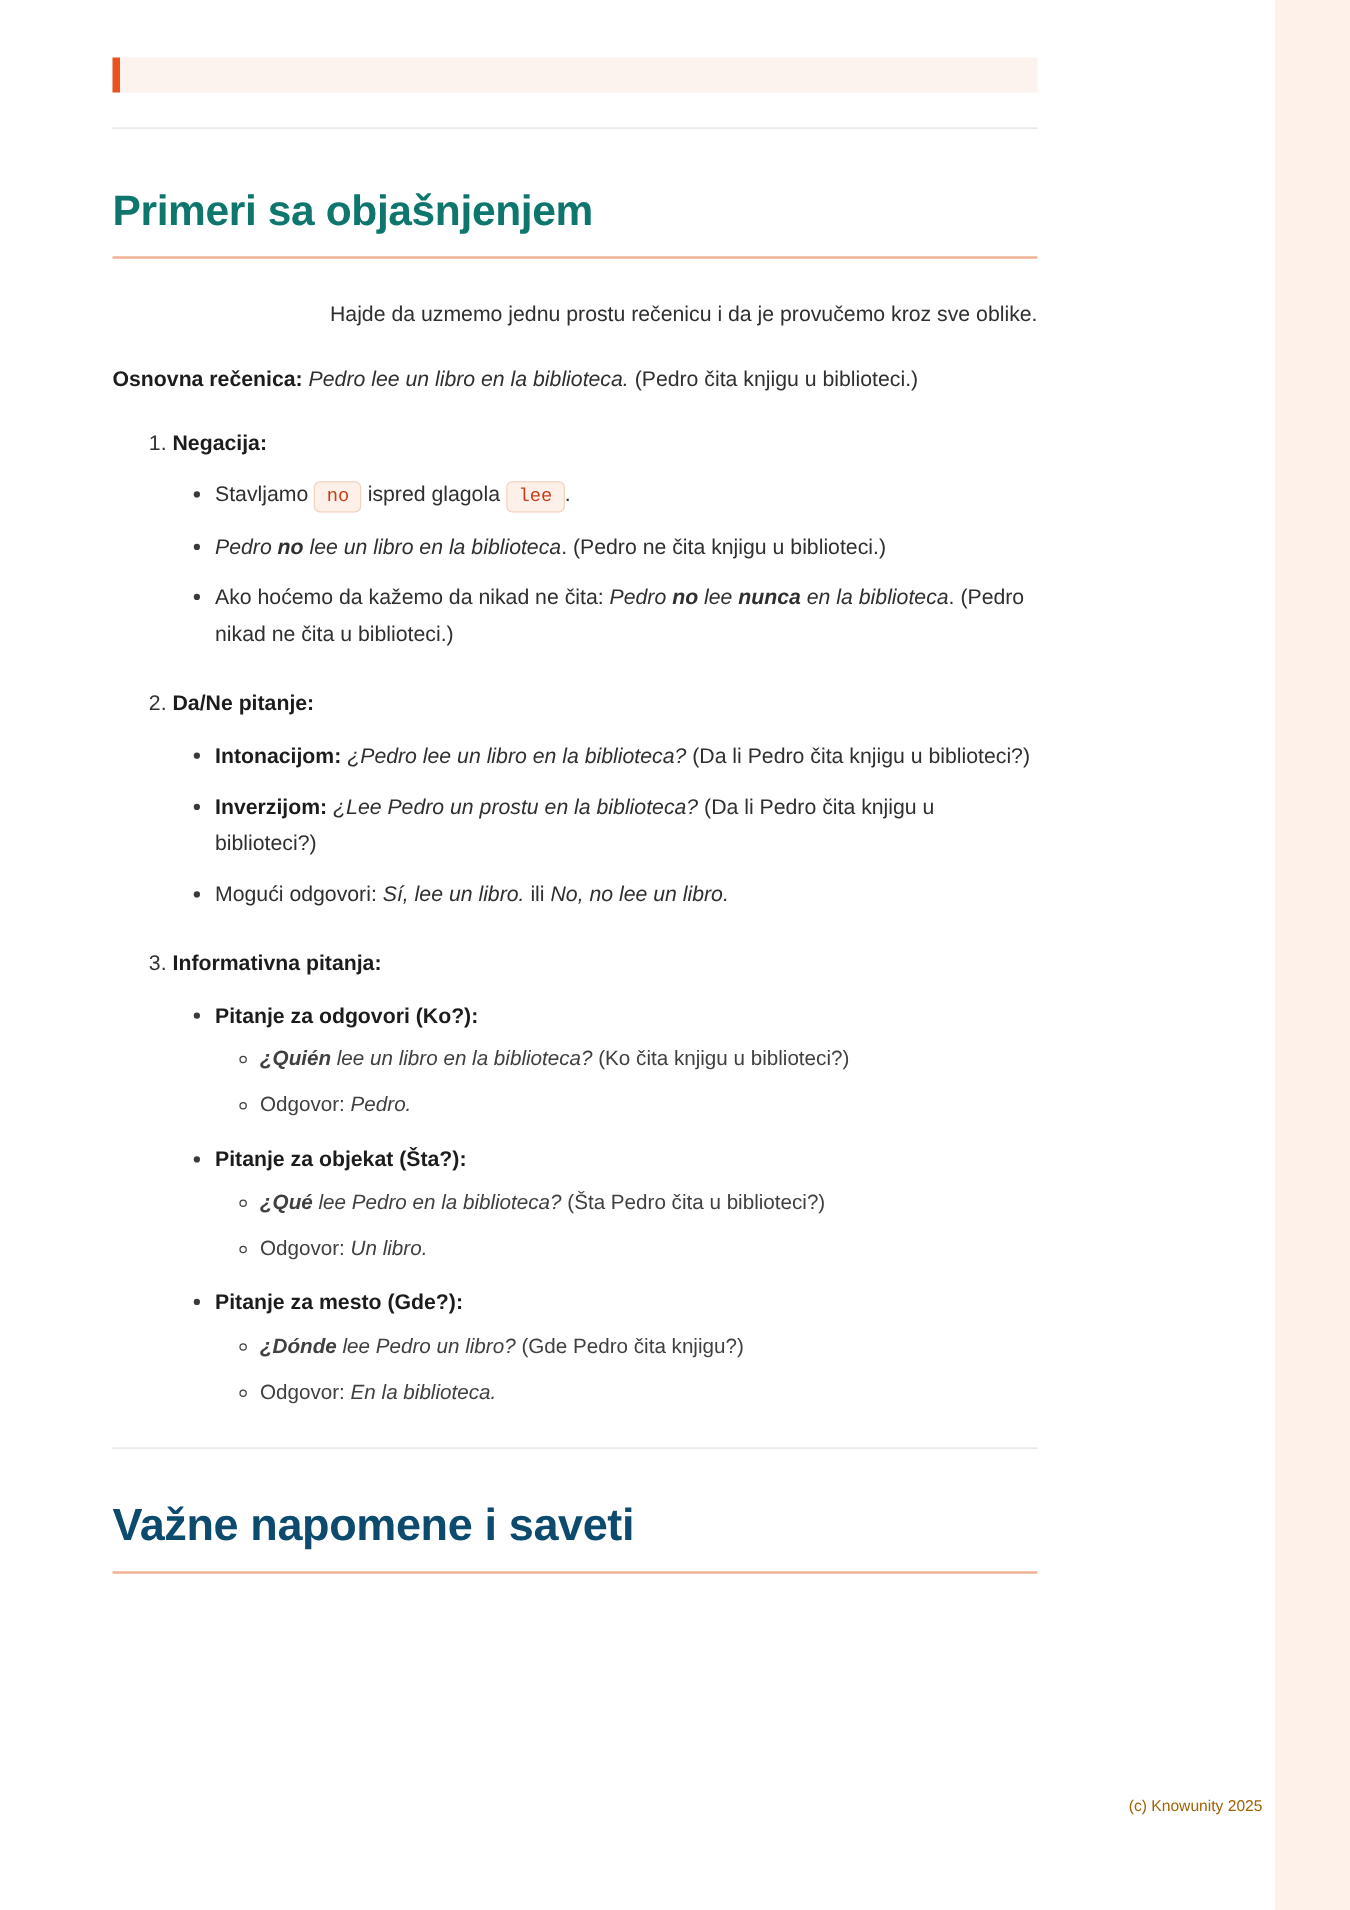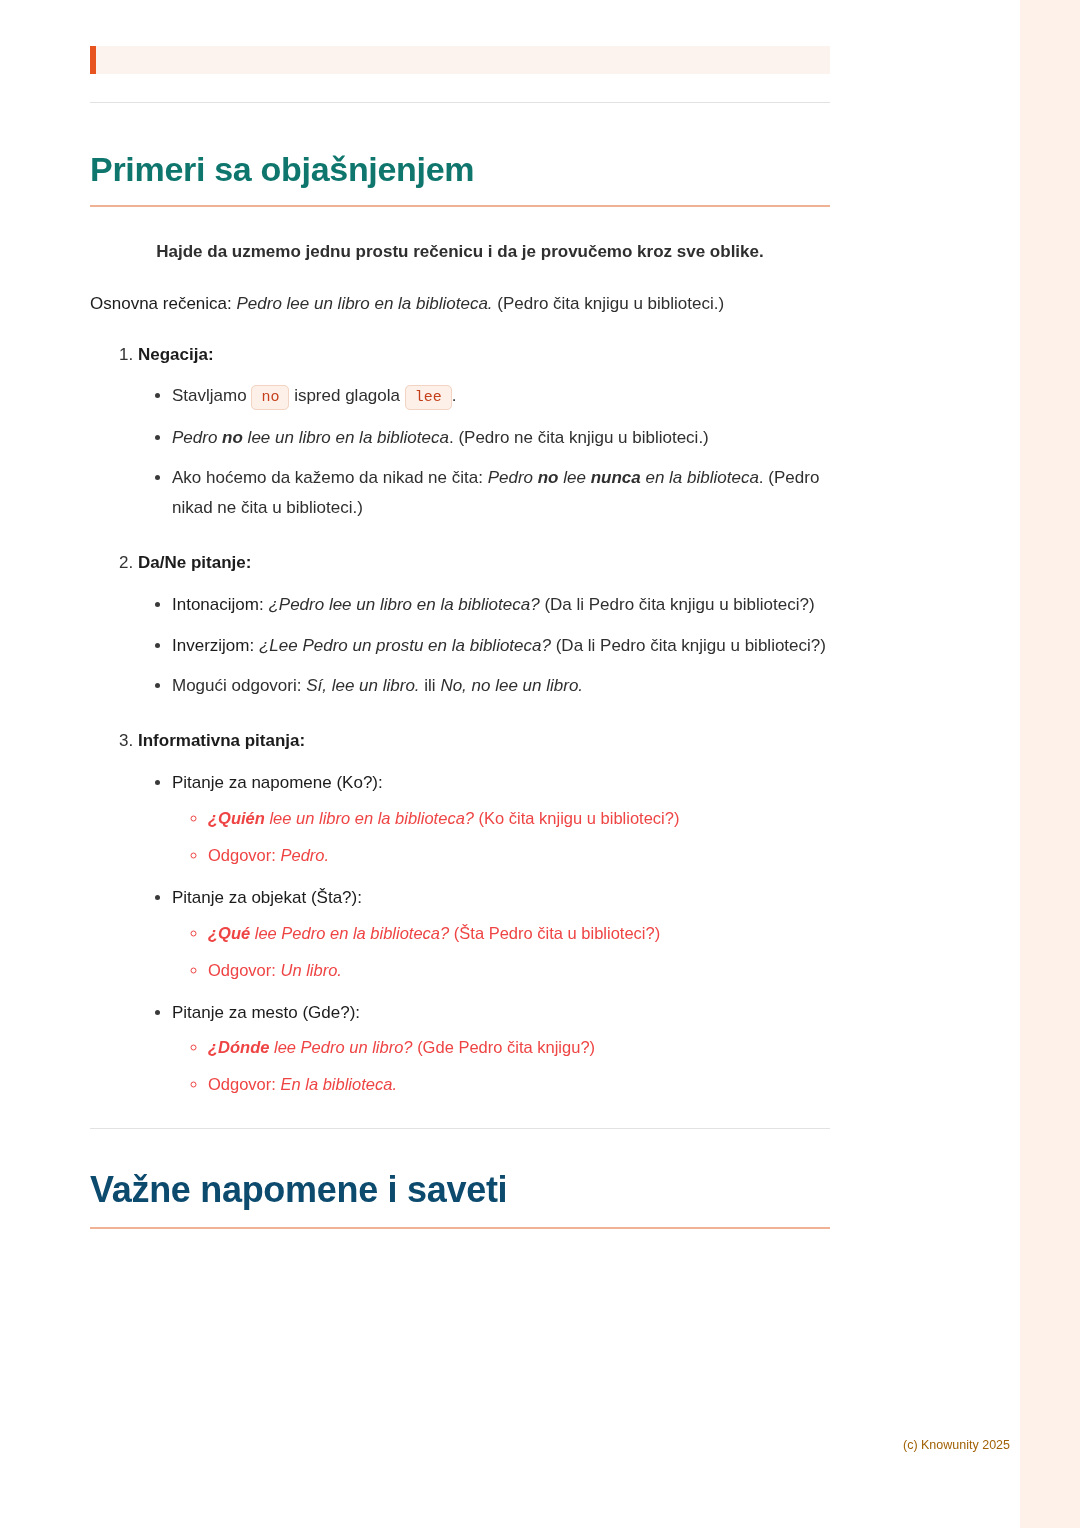--- a/index.html
+++ b/index.html
@@ -89,23 +89,23 @@
     margin-bottom: 30px;
   }
 
   p.para {
     font-size: 17px;
     line-height: 1.75;
     margin: 0 0 22px 0;
     text-align: justify;
     color: #2f2f2f;
   }
-  .para.nojust { text-align: center; font-weight: bold; }
-
-  .strongish { font-weight: normal; color: #1c1c1c; }
+  .para.nojust { text-align: right; }
+
+  .strongish { font-weight: bold; color: #1c1c1c; }
   .ital { font-style: italic; text-align: right; }
   .bi { font-style: italic; font-weight: bold; }
 
   ol.lvl1 {
     margin: 0 0 0 0;
     padding-left: 48px;
     font-size: 17px;
   }
   ol.lvl1 > li {
     margin-bottom: 12px;
@@ -132,21 +132,21 @@
 
   ul.lvl3 {
     list-style-type: circle;
     margin: 6px 0 14px 0;
     padding-left: 36px;
   }
   ul.lvl3 > li {
     font-size: 16.5px;
     line-height: 1.7;
     margin-bottom: 9px;
-    color: #ef4444;
+    color: #404040;
   }
 
   code.inline {
     font-family: "Liberation Mono", monospace;
     font-size: 15px;
     background: #fdf0e9;
     border: 1px solid #f3d3c1;
     border-radius: 5px;
     color: #c5401a;
     padding: 3px 9px;
@@ -243,21 +243,21 @@
             <span>Mogući odgovori: </span><span class="ital">Sí, lee un libro.</span><span> ili </span><span class="ital">No, no lee un libro.</span>
           </li>
         </ul>
       </li>
 
       <li>
         <span class="li-head">Informativna pitanja:</span>
         <ul class="lvl2">
 
           <li>
-            <span class="strongish">Pitanje za napomene (Ko?):</span>
+            <span class="strongish">Pitanje za odgovori (Ko?):</span>
             <ul class="lvl3">
               <li>
                 <span class="bi">¿Quién</span><span class="ital"> lee un libro en la biblioteca?</span>
                 <span>(Ko čita knjigu u biblioteci?)</span>
               </li>
               <li>
                 <span>Odgovor: </span><span class="ital">Pedro.</span>
               </li>
             </ul>
           </li>

